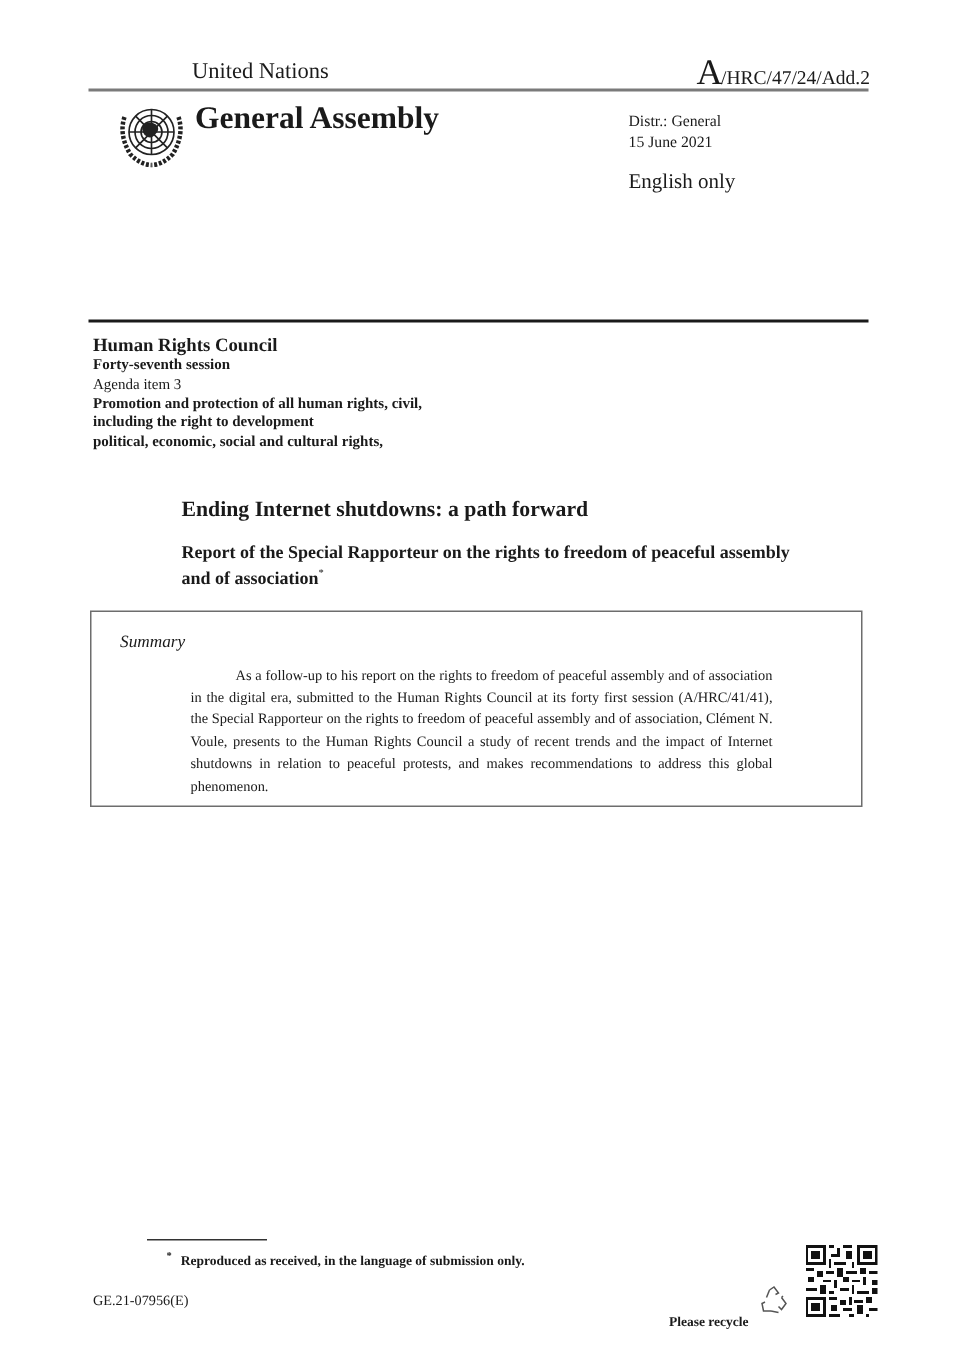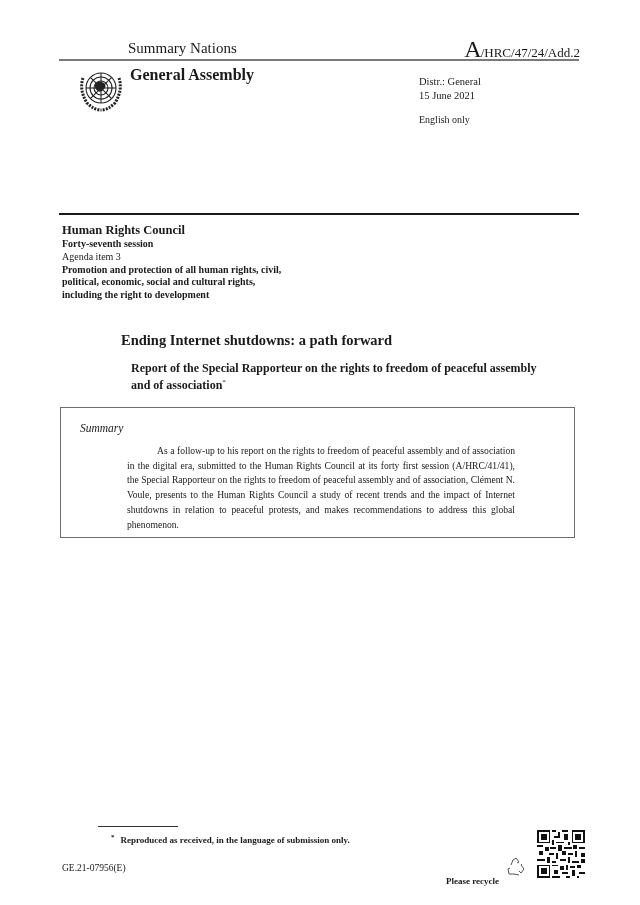--- a/index.html
+++ b/index.html
@@ -6,29 +6,29 @@
   body {
     width: 640px; height: 905px; position: relative; overflow: hidden;
     font-family: "Liberation Serif", "DejaVu Serif", serif; color: #1a1a1a;
   }
   .abs { position: absolute; }
   .org { left: 128px; top: 40px; font-size: 15px; }
   .symbol { right: 60px; top: 36px; font-size: 13px; white-space: nowrap; }
   .symbol .big { font-size: 24px; letter-spacing: -1px; }
   .rule-top { left: 59px; top: 59px; width: 520px; height: 2px; background: #7a7a7a; }
   .emblem { left: 78px; top: 66px; width: 46px; height: 46px; }
-  .ga { left: 130px; top: 66px; font-size: 16px; font-weight: bold; }
+  .ga { left: 130px; top: 66px; font-size: 21px; font-weight: bold; }
   .distr { left: 419px; top: 75px; font-size: 10.5px; line-height: 14px; }
-  .eng { left: 419px; top: 114px; font-size: 10px; }
+  .eng { left: 419px; top: 114px; font-size: 14px; }
   .rule-mid { left: 59px; top: 213px; width: 520px; height: 2px; background: #1a1a1a; }
   .meta { left: 62px; top: 223px; font-size: 10px; line-height: 12.8px; }
   .meta .h { font-size: 12.5px; font-weight: bold; line-height: 15px; }
   .meta .b { font-weight: bold; }
   .title { left: 121px; top: 332px; font-size: 14.5px; font-weight: bold; }
-  .subtitle { left: 131px; top: 361px; font-size: 12px; font-weight: bold; line-height: 14px; width: 420px; }
+  .subtitle { left: 121px; top: 361px; font-size: 12px; font-weight: bold; line-height: 14px; width: 420px; }
   .subtitle sup { font-size: 7px; font-weight: normal; }
   .summary-box {
     left: 60px; top: 407px; width: 515px; height: 131px;
     border: 1.3px solid #6d6d6d; box-sizing: border-box;
   }
   .summary-h { left: 80px; top: 422px; font-size: 11.5px; font-style: italic; }
   .summary-p {
     left: 127px; top: 444px; width: 388px; font-size: 9.6px; line-height: 14.7px;
     text-align: justify; text-indent: 30px;
   }
@@ -36,21 +36,21 @@
   .fn { left: 111px; top: 833px; font-size: 9px; font-weight: bold; }
   .fn sup { font-size: 7px; margin-right: 6px; }
   .jobno { left: 62px; top: 863px; font-size: 9.5px; }
   .recycle { left: 446px; top: 864px; font-size: 9px; font-weight: bold; margin-top: 12px; }
   .recycle-icon { left: 505px; top: 856px; width: 22px; height: 22px; }
   .qr { left: 537px; top: 830px; width: 48px; height: 48px; }
 </style>
 </head>
 <body>
 
-<div class="abs org">Summary Nations</div>
+<div class="abs org">United Nations</div>
 <div class="abs symbol"><span class="big">A</span><span>/HRC/47/24/Add.2</span></div>
 <div class="abs rule-top"></div>
 
 <svg class="abs emblem" viewBox="0 0 46 46">
   <g fill="none" stroke="#222" stroke-width="1.1">
     <circle cx="23" cy="22" r="15"></circle>
     <circle cx="23" cy="22" r="11"></circle>
     <circle cx="23" cy="22" r="7"></circle>
     <line x1="23" y1="7" x2="23" y2="37"></line>
     <line x1="8" y1="22" x2="38" y2="22"></line>
@@ -69,22 +69,22 @@
 </div>
 <div class="abs eng">English only</div>
 
 <div class="abs rule-mid"></div>
 
 <div class="abs meta">
   <div class="h">Human Rights Council</div>
   <div class="b">Forty-seventh session</div>
   <div>Agenda item 3</div>
   <div class="b">Promotion and protection of all human rights, civil,</div>
+  <div class="b">including the right to development</div>
   <div class="b">political, economic, social and cultural rights,</div>
-  <div class="b">including the right to development</div>
 </div>
 
 <div class="abs title">Ending Internet shutdowns: a path forward</div>
 <div class="abs subtitle"><span>Report of the Special Rapporteur on the rights to freedom of peaceful assembly and of association</span><sup>*</sup></div>
 
 <div class="abs summary-box"></div>
 <div class="abs summary-h">Summary</div>
 <div class="abs summary-p">As a follow-up to his report on the rights to freedom of peaceful assembly and of association in the digital era, submitted to the Human Rights Council at its forty first session (A/HRC/41/41), the Special Rapporteur on the rights to freedom of peaceful assembly and of association, Clément N. Voule, presents to the Human Rights Council a study of recent trends and the impact of Internet shutdowns in relation to peaceful protests, and makes recommendations to address this global phenomenon.</div>
 
 <div class="abs fn-rule"></div>

